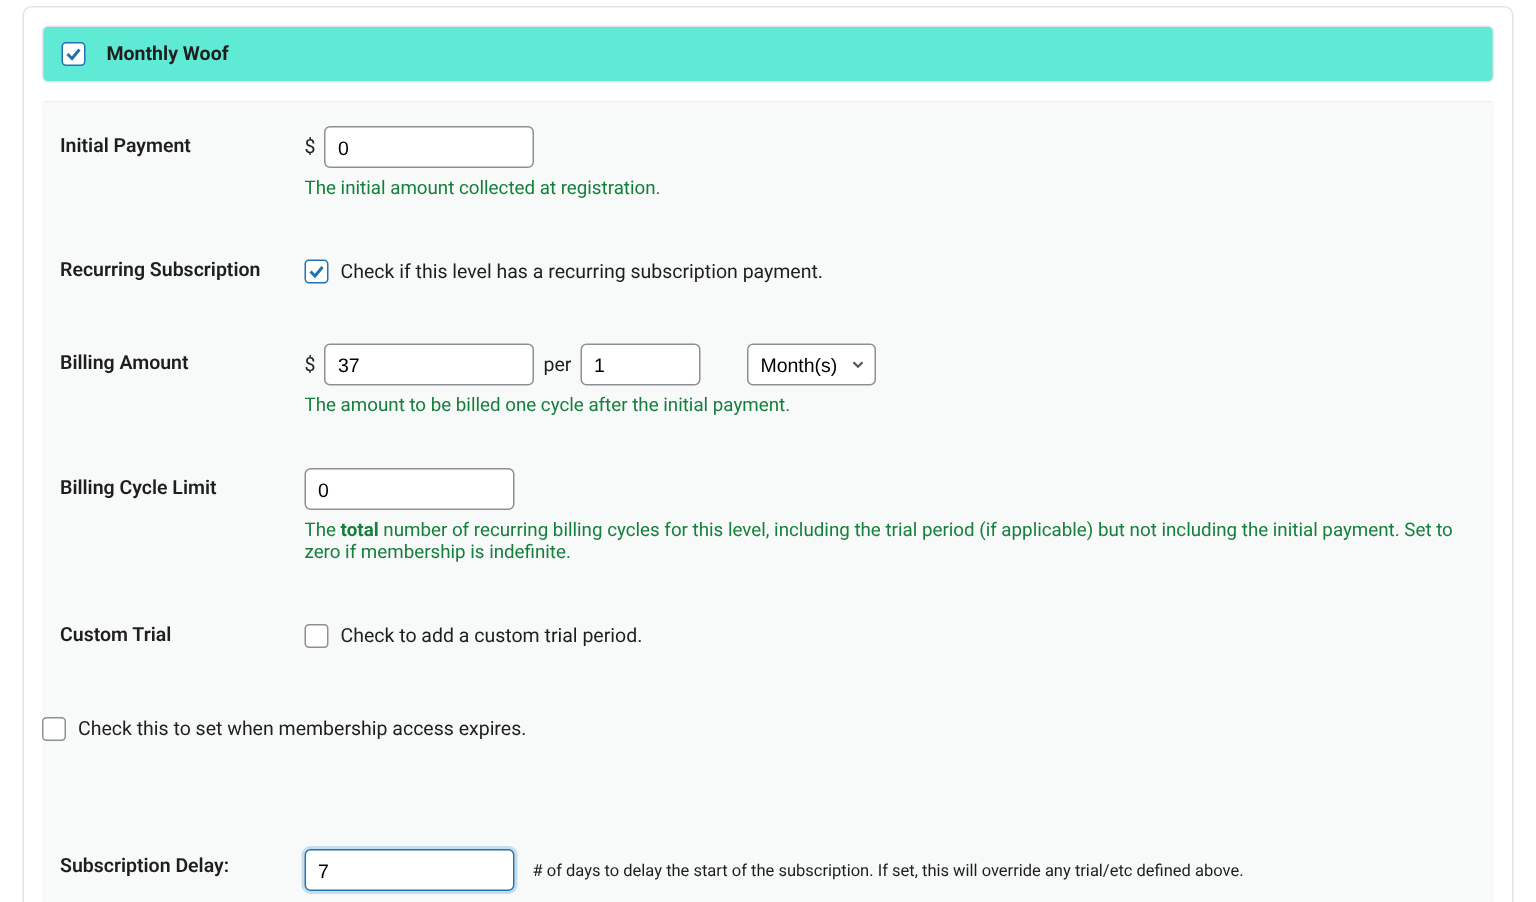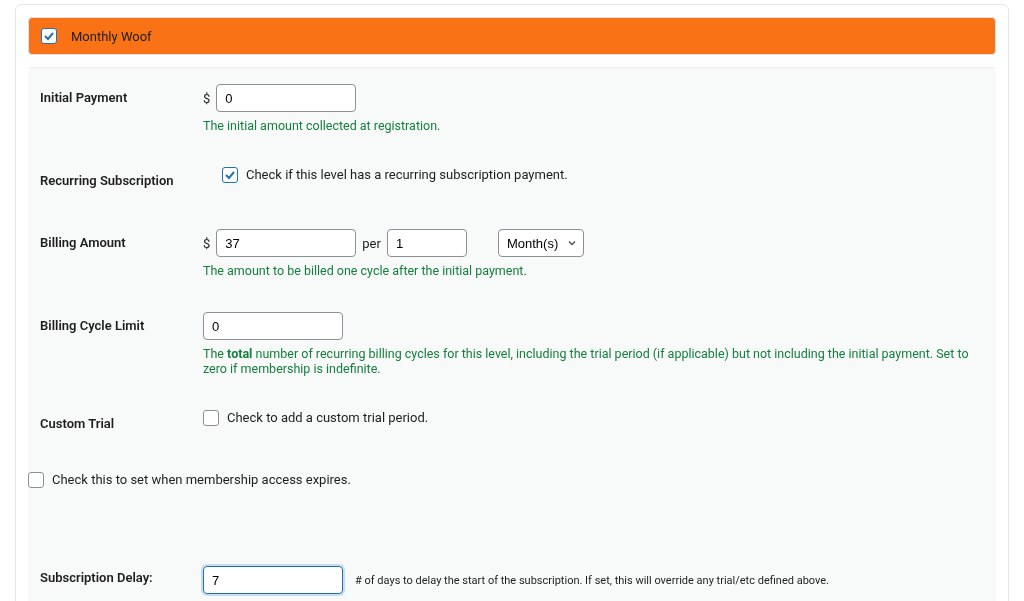--- a/index.html
+++ b/index.html
@@ -21,21 +21,22 @@
       padding: 0;
       box-shadow: 0 0 0 rgba(0,0,0,0);
     }
     .header-row {
       display: flex;
       align-items: center;
       padding: 10px 12px;
       border: 1px solid #e2e4e7;
       border-radius: 4px;
       margin: 12px;
-      background: #f97316;
+      background: #5eead4;
+      font-weight: bold;
     }
     .header-row label {
       margin-left: 14px;
       font-size: 13px;
     }
     .form-body {
       background: #f8f9f9;
       margin: 0 12px 12px 12px;
       border-radius: 4px;
       border-top: 1px solid #eee;
@@ -116,21 +117,21 @@
       cursor: pointer;
     }
     .checkbox.checked {
       border-color: #2271b1;
     }
     .checkbox.checked svg path {
       stroke: #2271b1;
     }
     .check-row {
       display: flex;
-      align-items: flex-start;
+      align-items: center;
       gap: 8px;
       min-height: 28px;
     }
     .check-row span.lbl {
       font-size: 13px;
     }
     .focused-input {
       border: 1.5px solid #2271b1 !important;
       border-radius: 4px;
       outline: 2px solid rgba(0,116,186,0.2);
@@ -164,21 +165,21 @@
         <div class="form-label">Initial Payment</div>
         <div class="form-content">
           <div class="inline-row">
             <span class="currency">$</span>
             <input type="text" class="input-sm" value="0" style="">
           </div>
           <div class="help">The initial amount collected at registration.</div>
         </div>
       </div>
 
-      <div class="form-row" style="padding-top:24px;gap:19px;">
+      <div class="form-row" style="padding-top:24px;">
         <div class="form-label">Recurring Subscription</div>
         <div class="form-content">
           <div class="check-row">
             <span class="checkbox checked">
               <svg width="12" height="12" viewBox="0 0 12 12">
                   <path d="M2 6 L5 9 L10 3" fill="none" stroke="#2271b1" stroke-width="2"></path>
                 </svg>
             </span>
             <span class="lbl">Check if this level has a recurring subscription payment.</span>
           </div>

